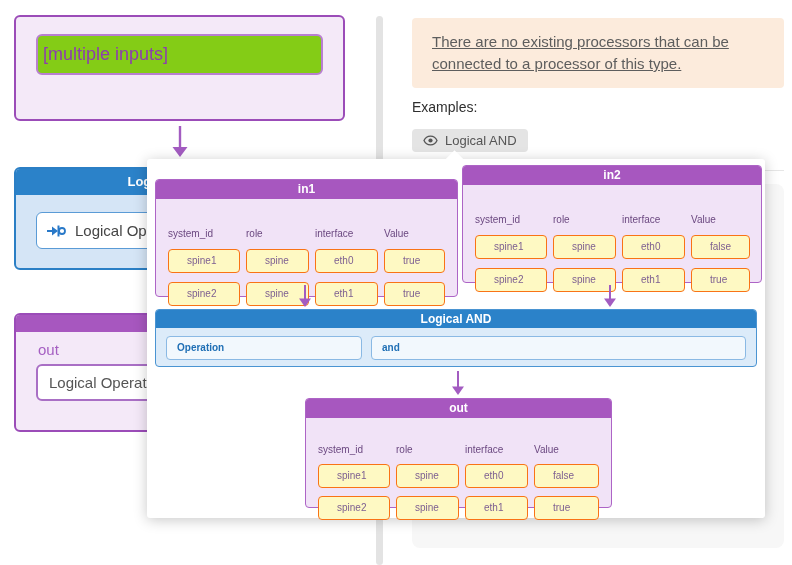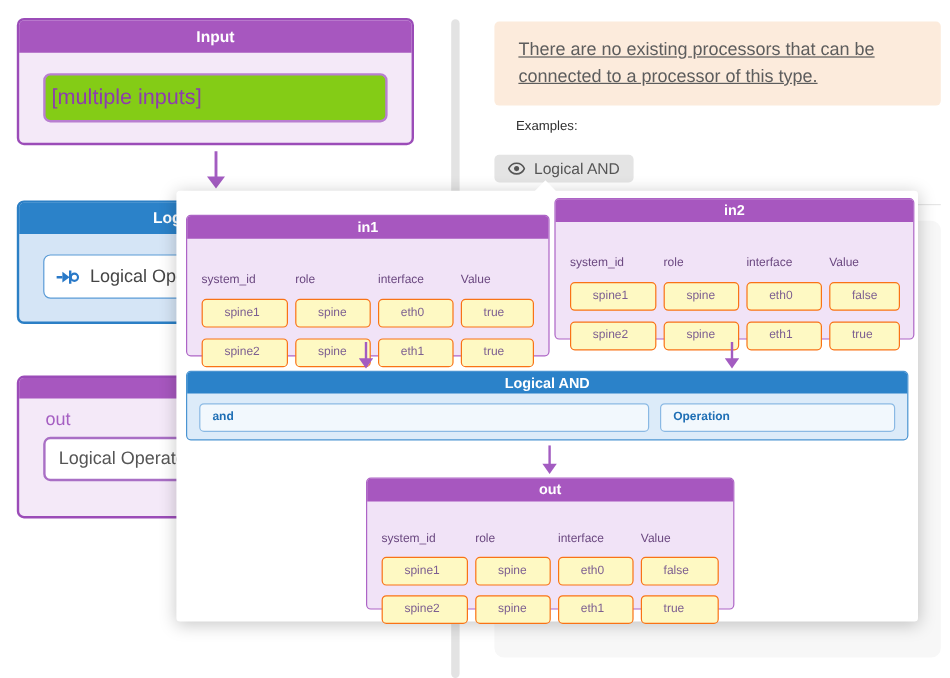--- a/index.html
+++ b/index.html
@@ -26,21 +26,21 @@
 
   .out-node { top:313px; height:119px; }
   .out-node .node-header { height:17px; line-height:17px; font-size:11px; }
   .port-label { margin:9px 0 0 22px; font-size:15px; color:#a55fc2; }
   .out-field { margin:6px 20px 0 20px; background:#ffffff; border:2px solid #a96fc5; border-radius:6px; padding:8px 11px; font-size:15px; color:#555555; }
 
   .flow-arrow { position:absolute; z-index:2; }
 
   
   .notice-box { left:412px; top:18px; width:372px; height:70px; background:#fcebdc; border-radius:4px; padding:13px 20px; font-size:15px; line-height:22px; color:#5d5d5d; z-index:2;text-decoration:underline; }
-  .examples-label { left:430px; top:99px; font-size:11px; color:#2f2f2f; z-index:2; }
+  .examples-label { left:412px; top:99px; font-size:14px; color:#2f2f2f; z-index:2; }
   .badge-row { left:412px; top:129px; display:flex; gap:13px; z-index:2; }
   .badge { display:inline-flex; align-items:center; gap:7px; background:#e4e4e4; border-radius:4px; padding:4px 11px; font-size:13px; color:#555555; cursor:pointer; }
   .hr-line { left:412px; top:170px; width:372px; height:1px; background:#e6e6e6; z-index:2; }
   .gray-card { left:412px; top:184px; width:372px; height:364px; background:#f7f7f7; border-radius:8px; z-index:2; }
 
   
   .popup { left:147px; top:159px; width:618px; height:359px; background:#ffffff; border-radius:3px; box-shadow:0 2px 14px rgba(0,0,0,0.22); z-index:10; }
   .popup-caret { position:absolute; top:-6px; left:301px; width:13px; height:13px; background:#ffffff; transform:rotate(45deg); }
 
   .mini-table { position:absolute; background:#f1e3f7; border:1px solid #ad64c6; border-radius:4px; }
@@ -59,21 +59,20 @@
   .and-field { background:#f2f8fd; border:1px solid #8ab9e4; border-radius:4px; padding:5px 10px; font-size:10px; font-weight:bold; color:#1f6fb5; height:24px; }
   .and-field.op { width:196px; }
   .and-field.val { flex:1; }
 </style>
 </head>
 <body>
 
 <div class="abs v-divider"></div>
 
 <div class="node purple-node input-node">
-  <div class="node-header">Input</div>
   <div class="input-field">[multiple inputs]</div>
 </div>
 
 <svg class="flow-arrow" style="left:171px; top:125px;" width="18" height="33" viewBox="0 0 18 33">
   <line x1="9" y1="1" x2="9" y2="24" stroke="#a35cc1" stroke-width="2.4"></line>
   <polygon points="1.5,22 16.5,22 9,32" fill="#a35cc1"></polygon>
 </svg>
 
 <div class="node blue-node operator-node">
   <div class="node-header">Logical Operator</div>
@@ -155,22 +154,22 @@
     <polygon points="3,13.5 15,13.5 9,22" fill="#a35cc1"></polygon>
   </svg>
   <svg class="abs" style="left:454px; top:126px;" width="18" height="23" viewBox="0 0 18 23">
     <line x1="9" y1="0" x2="9" y2="15" stroke="#a35cc1" stroke-width="2"></line>
     <polygon points="3,13.5 15,13.5 9,22" fill="#a35cc1"></polygon>
   </svg>
 
   <div class="and-bar">
     <div class="and-bar-header">Logical AND</div>
     <div class="and-body">
+      <div class="and-field op">Operation</div>
       <div class="and-field val">and</div>
-      <div class="and-field op">Operation</div>
     </div>
   </div>
 
   <svg class="abs" style="left:302px; top:212px;" width="18" height="25" viewBox="0 0 18 25">
     <line x1="9" y1="0" x2="9" y2="17" stroke="#a35cc1" stroke-width="2"></line>
     <polygon points="3,15.5 15,15.5 9,24" fill="#a35cc1"></polygon>
   </svg>
 
   <div class="mini-table out-table">
     <div class="mini-table-header">out</div>

